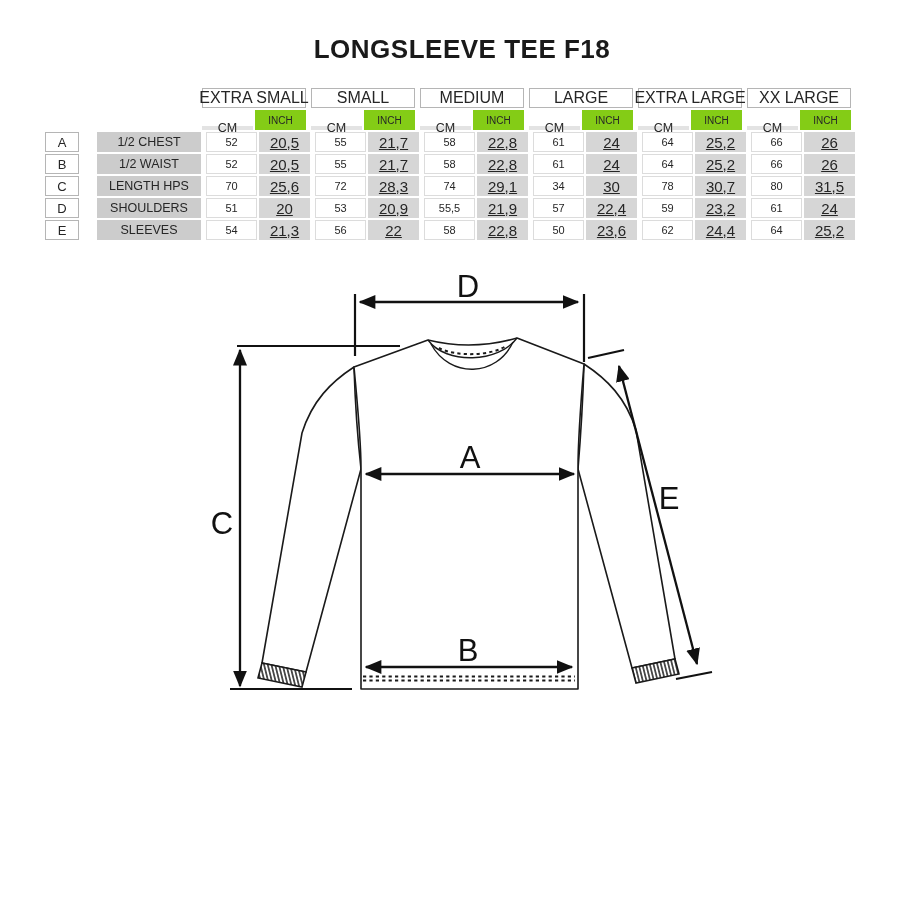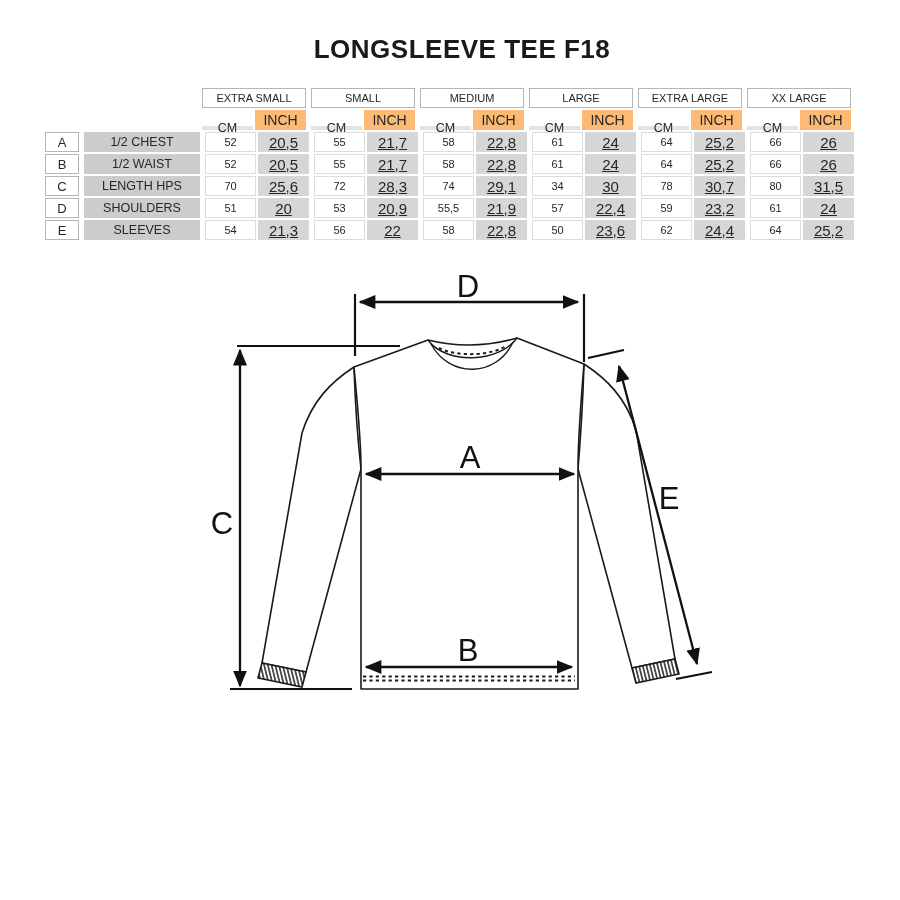--- a/index.html
+++ b/index.html
@@ -7,26 +7,26 @@
         font-family:"Liberation Sans",sans-serif;color:#262626;}
   .title{position:absolute;top:34px;left:12px;width:100%;text-align:center;
          font-size:26px;font-weight:700;letter-spacing:.5px;color:#1a1a1a;}
   .sizetable{position:absolute;left:45px;top:88px;}
   .trow{display:flex;height:20px;margin-top:2px;}
   .trow.first{margin-top:0;}
   .cell{display:flex;align-items:center;justify-content:center;box-sizing:border-box;
         white-space:nowrap;}
   .spacer{width:152px;}
   .letter{width:34px;background:#ffffff;border:1px solid #b5b5b5;font-size:13px;}
-  .rowlabel{width:116px;margin-left:5px;background:#cccccc;font-size:12.5px;}
-  .sizehead{width:104px;margin-left:5px;background:#ffffff;border:1px solid #b5b5b5;font-size:11px;}
+  .rowlabel{width:104px;margin-left:18px;background:#cccccc;font-size:12.5px;}
+  .sizehead{width:104px;margin-left:5px;background:#ffffff;border:1px solid #b5b5b5;font-size:16px;}
   .vc{width:51px;margin-left:2px;}
   .vc.grp{margin-left:5px;}
   .cmh{background:#e3e3e3;font-size:12.5px;margin-top:16px;}
-  .inh{background:#fdba74;font-size:14px;}
+  .inh{background:#84cc16;font-size:10px;}
   .cmd{background:#ffffff;border:1px solid #dcdcdc;font-size:11px;}
   .ind{background:#d6d6d6;font-size:15px;text-decoration:underline;}
   .diagram{position:absolute;left:0;top:0;width:900px;height:900px;}
   .diagram text{font-family:"Liberation Sans",sans-serif;font-size:31px;fill:#111;
                 text-anchor:middle;}
   .garment{fill:#ffffff;stroke:#1a1a1a;stroke-width:1.6;stroke-linejoin:round;}
   .seam{fill:none;stroke:#1a1a1a;stroke-width:1.4;}
   .stitch{fill:none;stroke:#1a1a1a;stroke-width:2;stroke-dasharray:3.2 3.2;}
   .dim{stroke:#111;stroke-width:2.3;fill:none;}
   .tick{stroke:#111;stroke-width:2.2;fill:none;}

